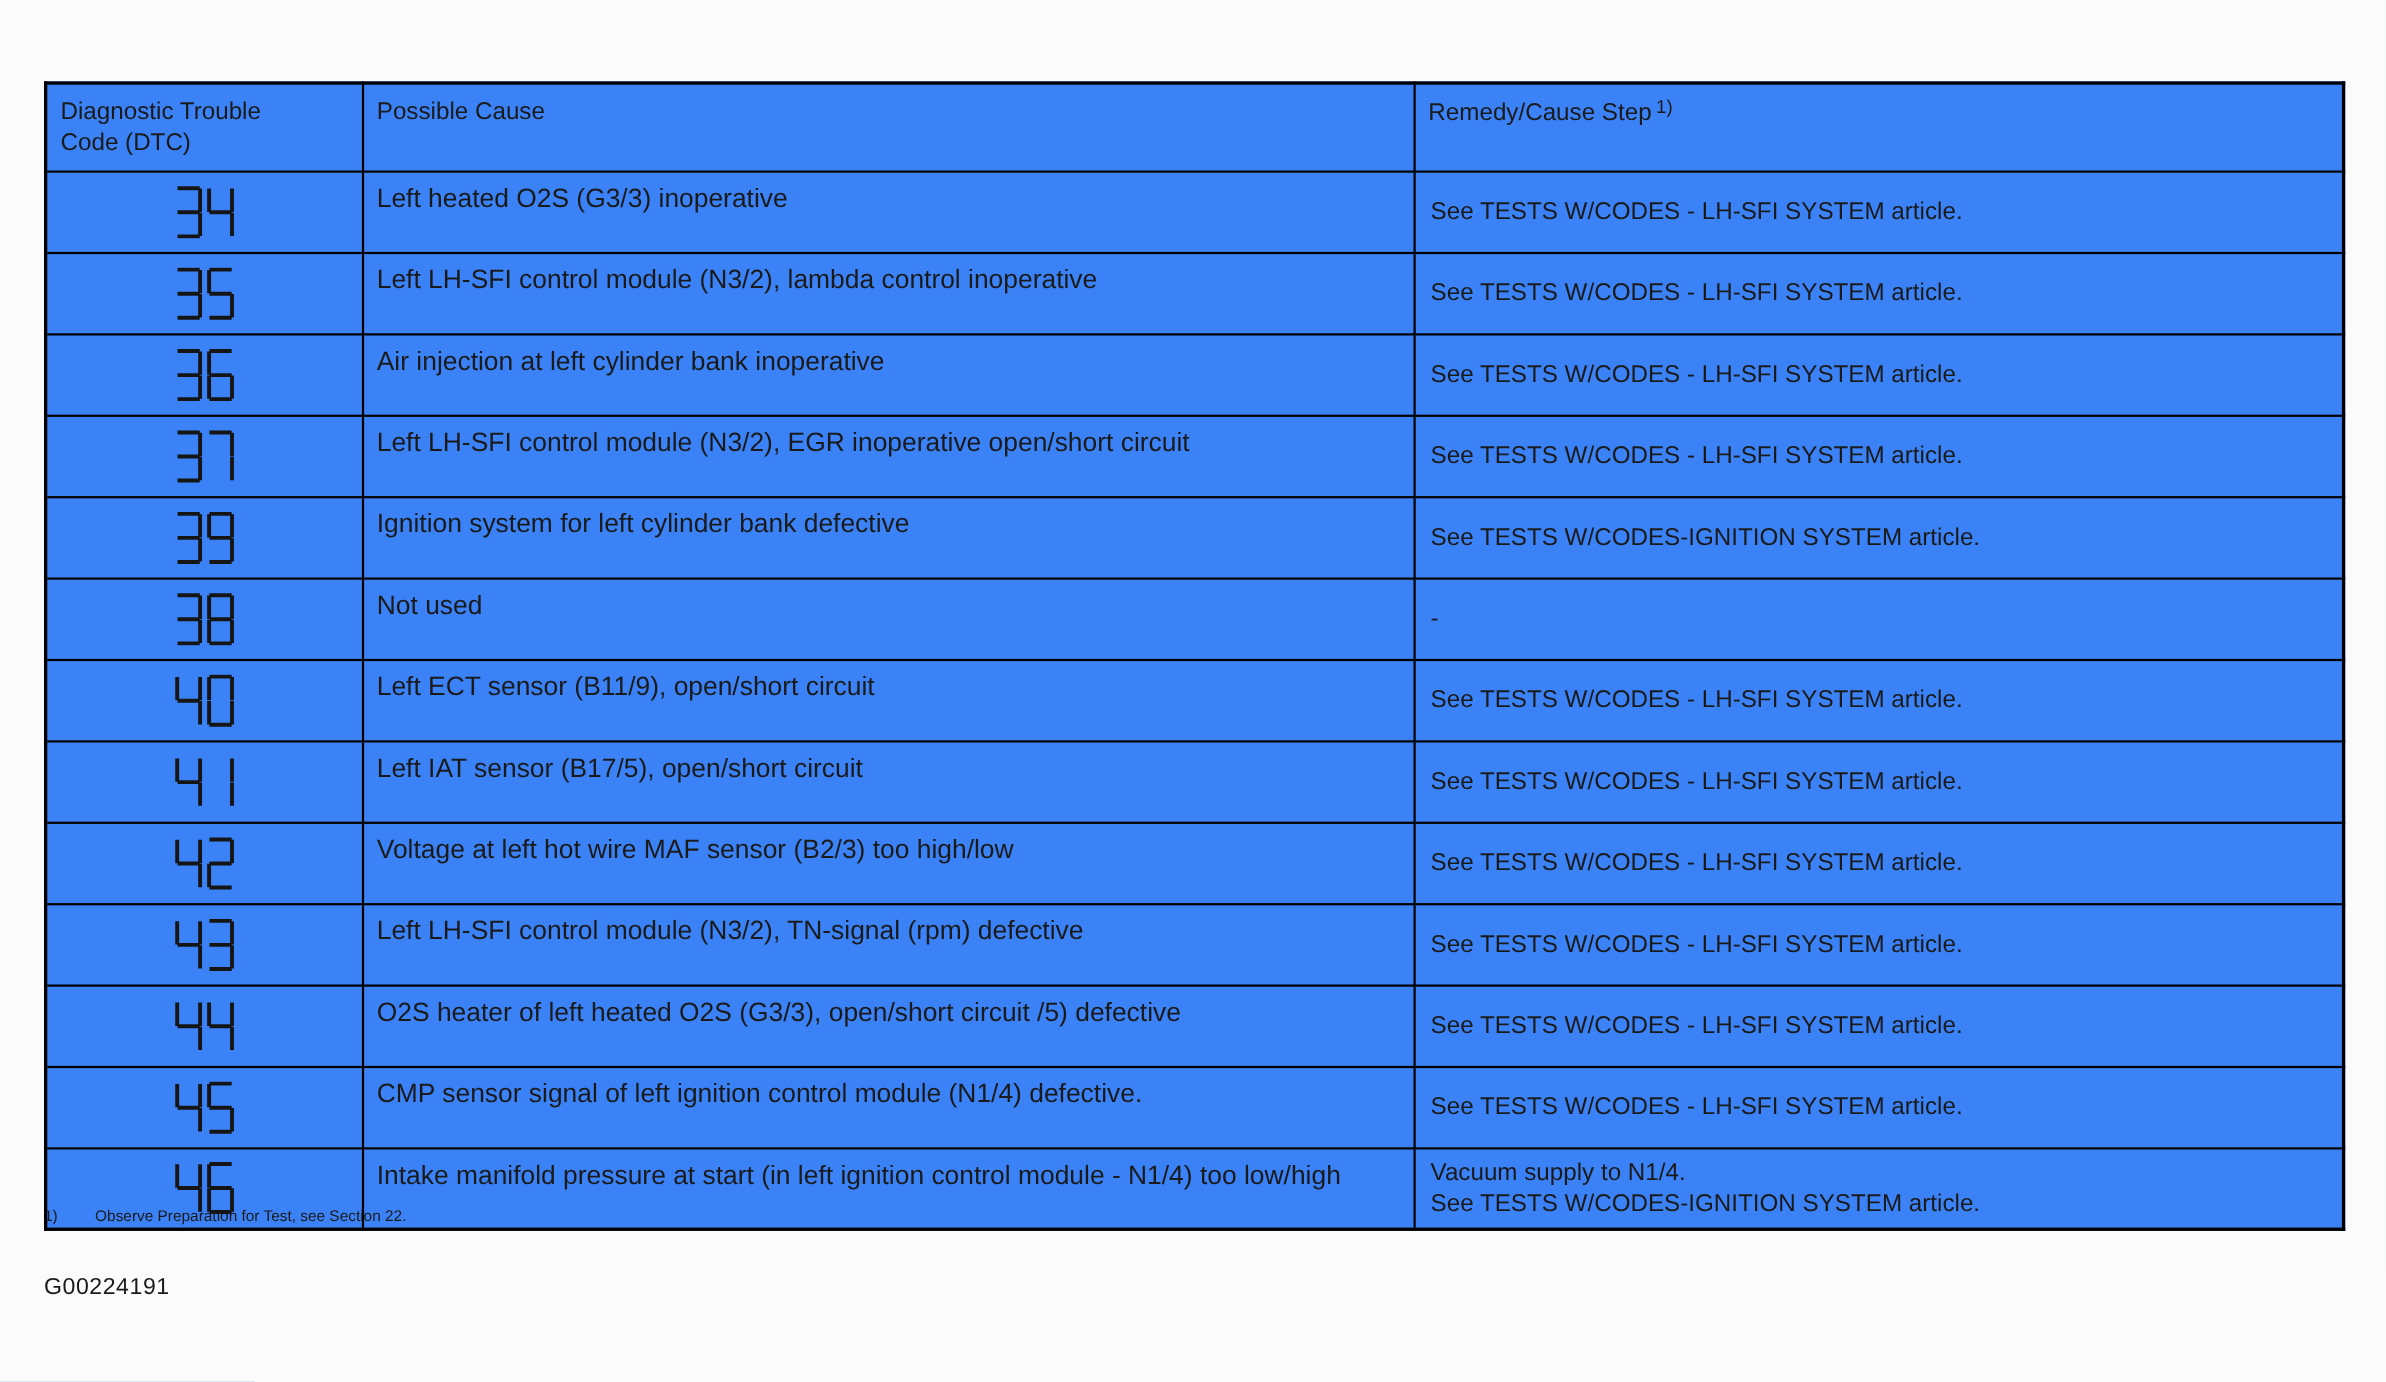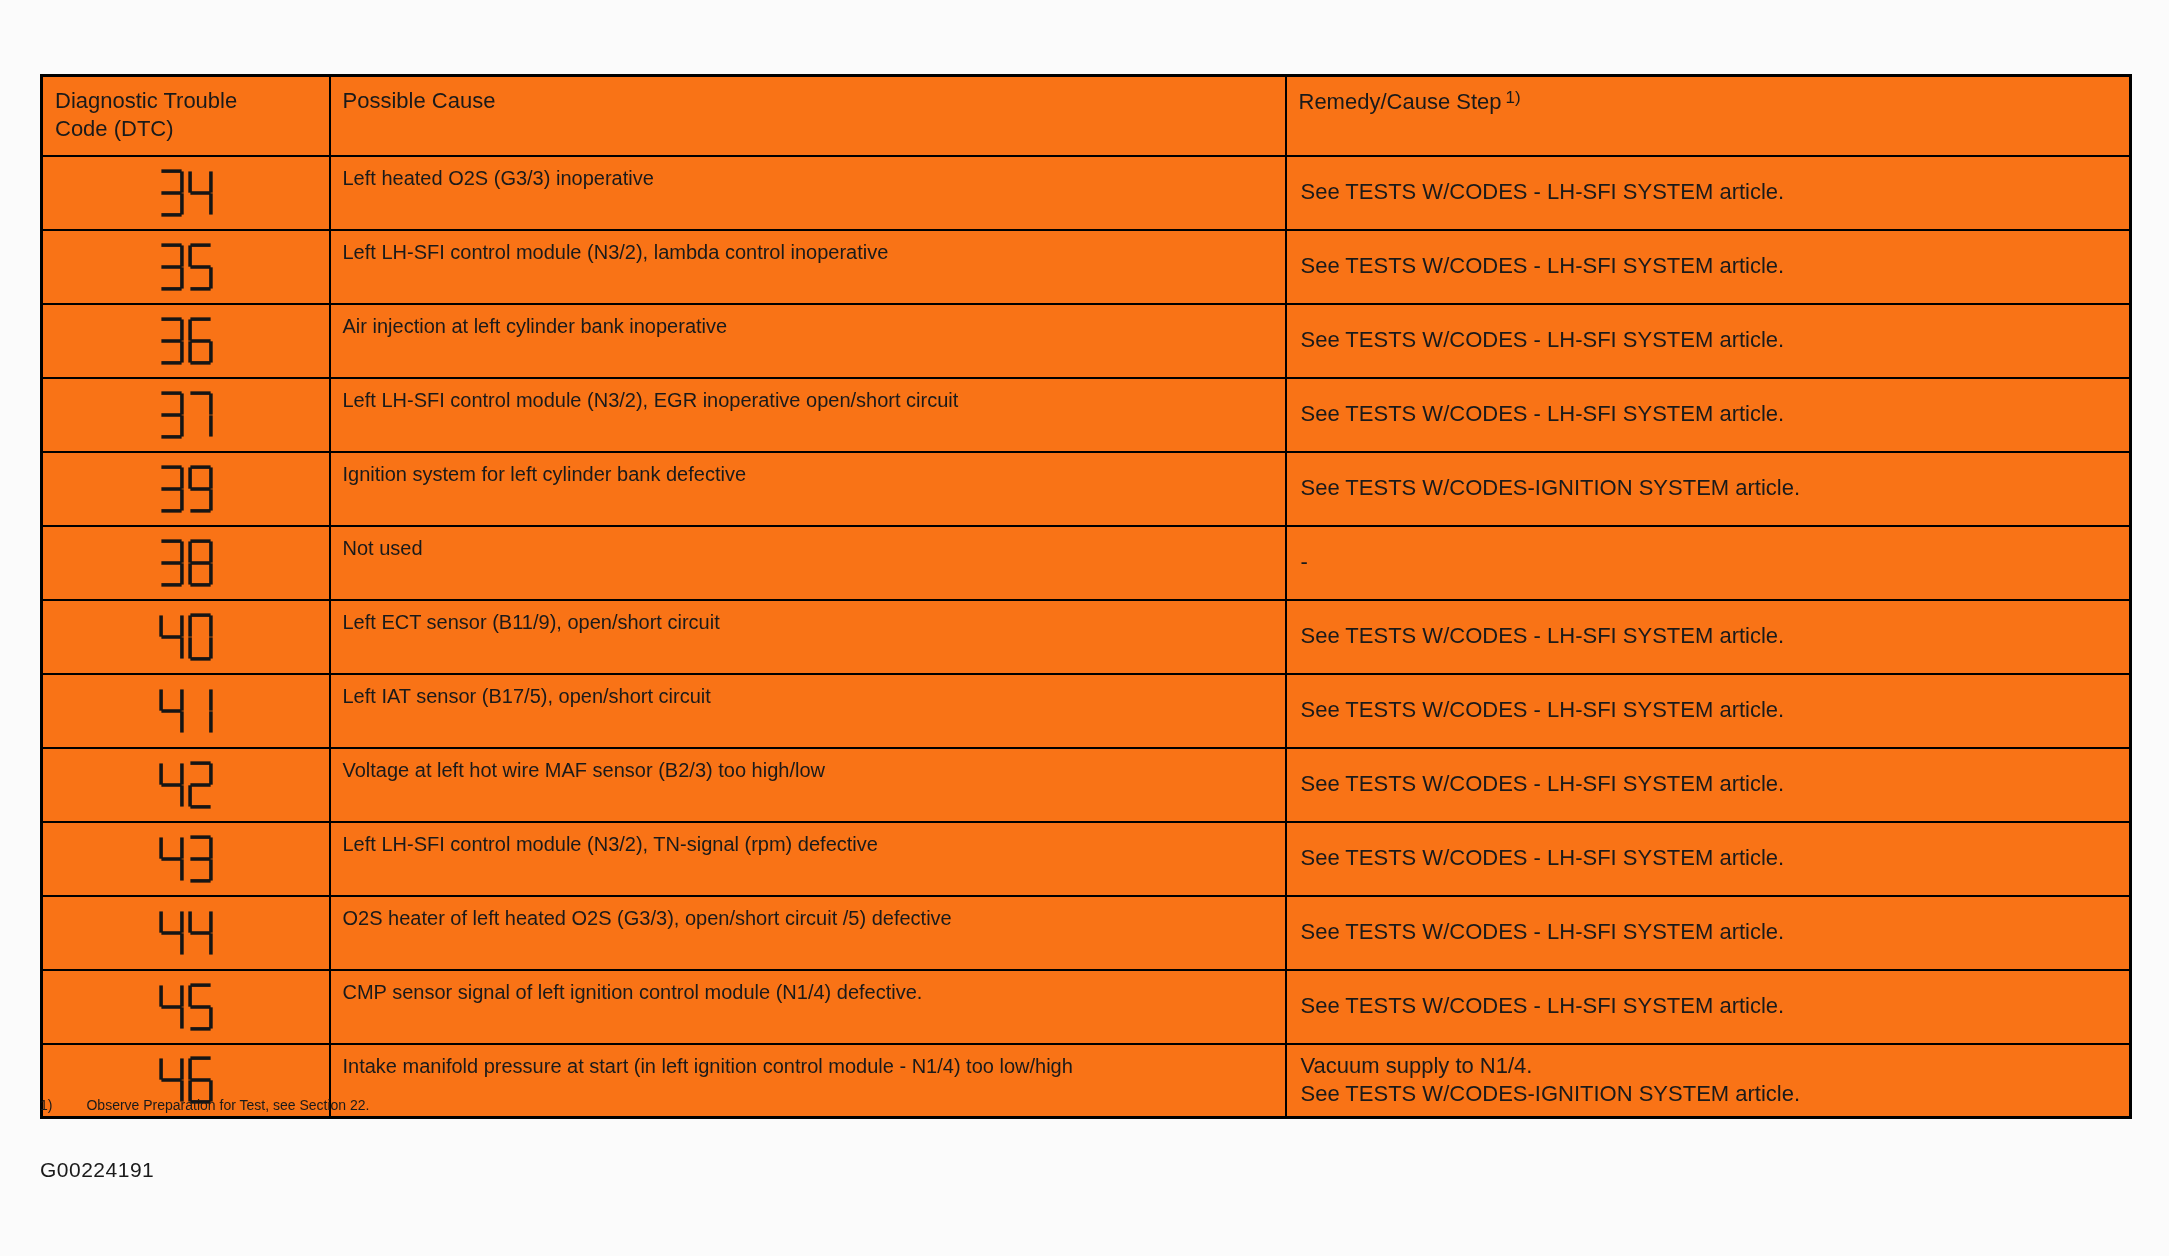--- a/index.html
+++ b/index.html
@@ -13,21 +13,21 @@
     overflow: hidden;
   }
   .dtc-table {
     position: absolute;
     left: 40px;
     top: 74px;
     width: 2092px;
     border-collapse: collapse;
     table-layout: fixed;
     border: 3px solid #000;
-    background: #f97316;
+    background: #3b82f6;
   }
   .dtc-table th, .dtc-table td {
     border: 2px solid #000;
   }
   .dtc-table thead tr { height: 80px; }
   .dtc-table tbody tr { height: 74px; }
   .dtc-table th {
     font-weight: normal;
     text-align: left;
     vertical-align: top;
@@ -40,21 +40,21 @@
   .col-cause  { width: 956px; }
   .col-remedy { width: auto; }
   td.col-code {
     vertical-align: middle;
     text-align: center;
     padding: 4px 0;
   }
   td.col-cause {
     vertical-align: top;
     padding: 9px 12px;
-    font-size: 20px;
+    font-size: 24px;
     line-height: 1.25;
   }
   td.col-remedy {
     vertical-align: middle;
     padding: 6px 14px;
     font-size: 22px;
     line-height: 1.3;
     white-space: pre-line;
   }
   .seg-digit {

